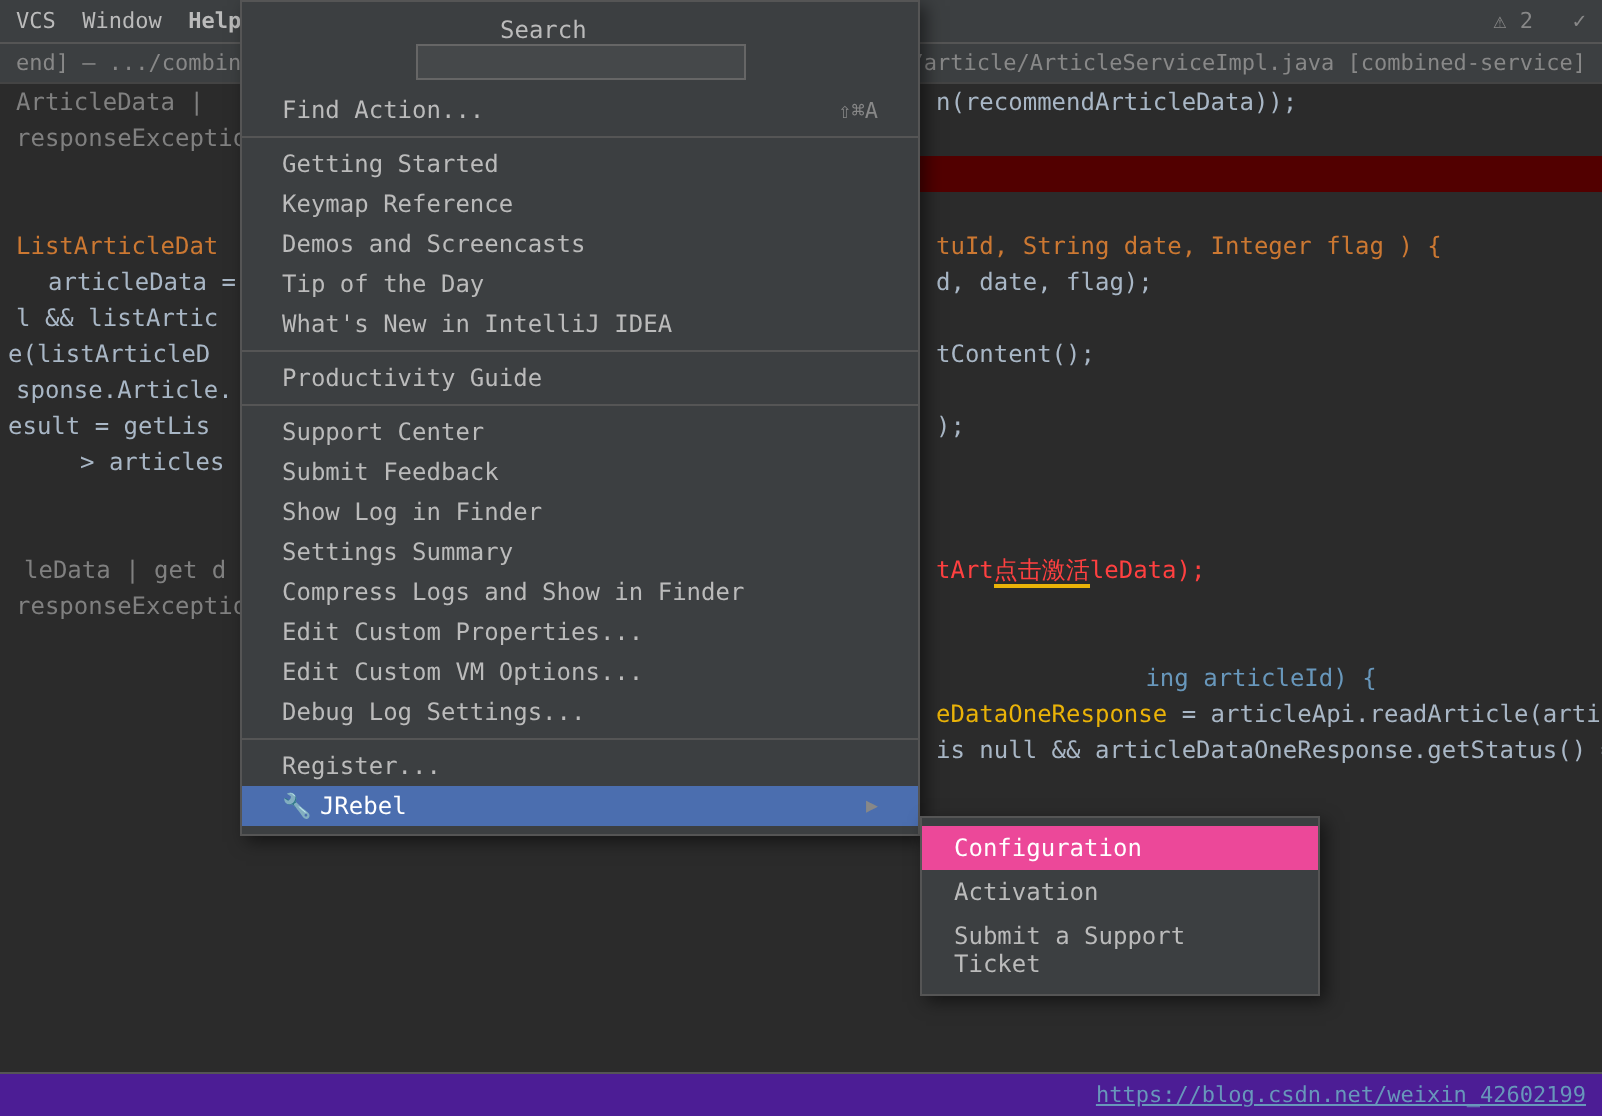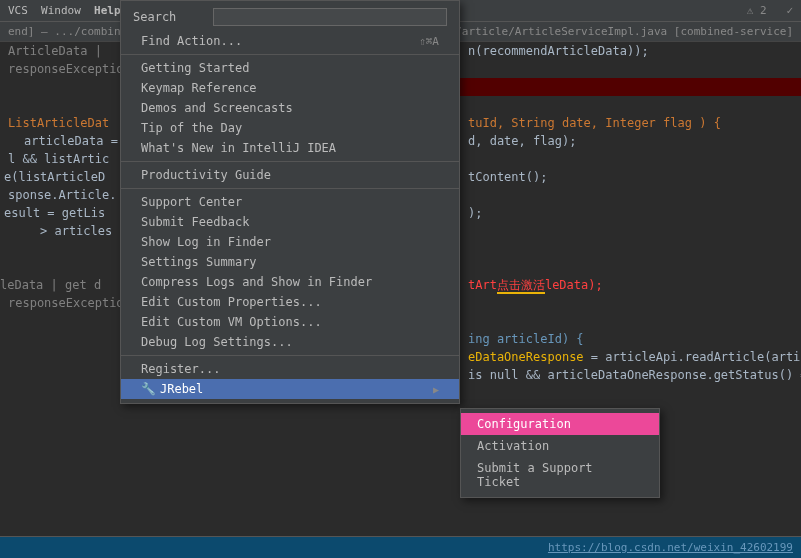--- a/index.html
+++ b/index.html
@@ -65,21 +65,21 @@
       position: relative;
     }
 
     
     .status-bar {
       position: absolute;
       bottom: 0;
       left: 0;
       right: 0;
       height: 22px;
-      background: #0c4a6e;
+      background: #4c1d95;
       border-top: 1px solid #555;
       display: flex;
       align-items: center;
       padding: 0 8px;
       font-size: 11px;
       color: #888;
     }
 
     .status-bar .url {
       margin-left: auto;
@@ -108,20 +108,21 @@
       box-shadow: 3px 3px 8px rgba(0,0,0,0.5);
       pointer-events: all;
       padding: 4px 0;
     }
 
     .menu-search {
       display: flex;
       align-items: center;
       padding: 3px 12px;
       margin-bottom: 2px;
+      flex-direction: column;
     }
 
     .menu-search-label {
       color: #bbbbbb;
       font-size: 12px;
       width: 80px;
     }
 
     .menu-search-box {
       flex: 1;
@@ -213,21 +214,21 @@
       <div class="code-line" style="padding-left:8px;"></div>
       <div class="code-line" style="padding-left:8px;"><span style="color:#cc7832;">ListArticleDat</span></div>
       <div class="code-line" style="padding-left:24px;"><span>articleData = a</span></div>
       <div class="code-line" style="padding-left:8px;"><span>l &amp;&amp; listArtic</span></div>
       <div class="code-line" style="padding-left:4px;"><span>e(listArticleD</span></div>
       <div class="code-line" style="padding-left:8px;"><span>sponse.Article.</span></div>
       <div class="code-line" style="padding-left:4px;"><span>esult = getLis</span></div>
       <div class="code-line" style="padding-left:0;margin-left:40px;"><span>&gt; articles = c</span></div>
       <div class="code-line" style="padding-left:8px;"></div>
       <div class="code-line" style="padding-left:8px;"></div>
-      <div class="code-line" style="padding-left:0;"><span style="color:#808080;">leData | get d</span></div>
+      <div class="code-line" style="padding-left:12px;"><span style="color:#808080;">leData | get d</span></div>
       <div class="code-line" style="padding-left:8px;"><span style="color:#808080;">responseExceptio</span></div>
       <div class="code-line" style="padding-left:8px;"></div>
       <div class="code-line" style="padding-left:8px;"></div>
       <div class="code-line" style="padding-left:8px;"></div>
       <div class="code-line" style="padding-left:8px;"></div>
     </div>
 
     <div style="position:absolute; left:460px; top:0; right:0; font-size:12px; color:#a9b7c6; overflow:hidden;">
       <div class="code-line" style="padding-left:8px;"><span>n(recommendArticleData));</span></div>
       <div class="code-line" style="padding-left:8px;"></div>
@@ -238,21 +239,21 @@
       <div class="code-line" style="padding-left:8px;"></div>
       <div class="code-line" style="padding-left:8px;"><span>tContent();</span></div>
       <div class="code-line" style="padding-left:8px;"></div>
       <div class="code-line" style="padding-left:8px;"><span>);</span></div>
       <div class="code-line" style="padding-left:8px;"></div>
       <div class="code-line" style="padding-left:8px;"></div>
       <div class="code-line" style="padding-left:8px;"></div>
       <div class="code-line" style="padding-left:8px;"><span style="color:#ff4040;">tArt<span style="border-bottom:2px solid #eab308;">点击激活</span>leData);</span></div>
       <div class="code-line" style="padding-left:8px;"></div>
       <div class="code-line" style="padding-left:8px;"></div>
-      <div class="code-line" style="padding-left:8px;"><span style="color:#6897bb;">ing articleId) {</span></div>
+      <div class="code-line" style="padding-left:8px;text-align:center;"><span style="color:#6897bb;">ing articleId) {</span></div>
       <div class="code-line" style="padding-left:8px;"><span style="color:#eab308;">eDataOneResponse</span><span> = articleApi.readArticle(articleId);</span></div>
       <div class="code-line" style="padding-left:8px;"><span>is null &amp;&amp; articleDataOneResponse.getStatus() == 0) {</span></div>
     </div>
   </div>
 
   <div class="status-bar">
     <span></span>
     <span class="url">https://blog.csdn.net/weixin_42602199</span>
   </div>
 </div>

